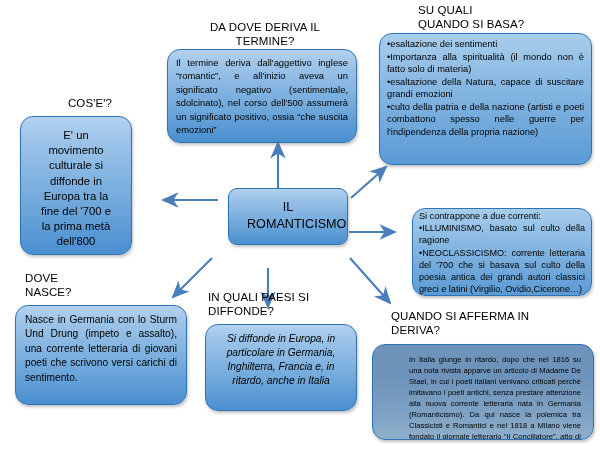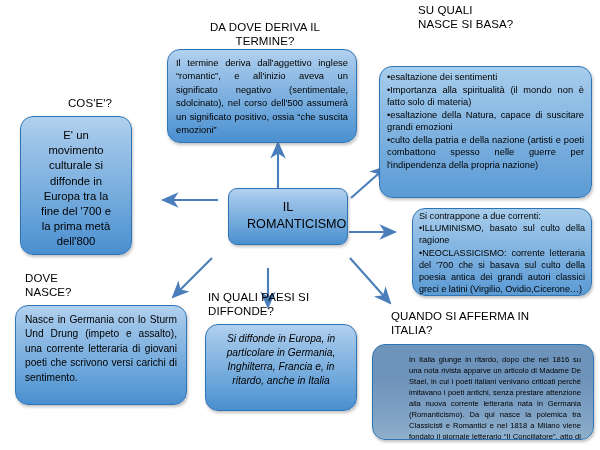--- a/index.html
+++ b/index.html
@@ -92,41 +92,41 @@
 
     <line x1="212" y1="258" x2="173" y2="297" stroke="#4a7ebb" stroke-width="2.1" marker-end="url(#ah)"></line>
   </svg>
 
   <div class="heading" style="left:190px; top:20px; width:150px; text-align:center;">DA DOVE DERIVA IL
 TERMINE?</div>
 
   <div class="heading" style="left:20px; top:96px; width:140px; text-align:center;">COS'E'?</div>
 
   <div class="heading" style="left:418px; top:3px; width:150px; text-align:left;">SU QUALI
-NASCE SI BASA?</div>
+QUANDO SI BASA?</div>
 
 
   <div class="heading" style="left:391px; top:309px; width:180px; text-align:left;">QUANDO SI AFFERMA IN
-ITALIA?</div>
+DERIVA?</div>
 
   <div class="heading" style="left:208px; top:290px; width:150px; text-align:left;">IN QUALI PAESI SI
 DIFFONDE?</div>
 
   <div class="heading" style="left:25px; top:271px; width:110px; text-align:left;">DOVE
 NASCE?</div>
 
   <div class="box fill-std" style="left:20px; top:116px; width:112px; height:139px;">
     <div class="inner center" style="font-size:11.3px; line-height:15.2px; padding-top:11px;">E' un movimento culturale si diffonde in Europa tra la fine del '700 e la prima metà dell'800</div>
   </div>
 
   <div class="box fill-std" style="left:167px; top:49px; width:190px; height:94px;">
     <div class="inner just" style="font-size:9.4px; line-height:13.4px; padding:6px 8px;">Il termine deriva dall'aggettivo inglese “romantic”, e all'inizio aveva un significato negativo (sentimentale, sdolcinato), nel corso dell'500 assumerà un significato positivo, ossia “che suscita emozioni”</div>
   </div>
 
-  <div class="box fill-light" style="left:379px; top:33px; width:213px; height:132px;margin-top:33px;">
+  <div class="box fill-light" style="left:379px; top:33px; width:213px; height:132px;">
     <div class="inner just" style="font-size:9.3px; line-height:12.5px; padding:4px 7px; white-space:pre-line;">•esaltazione dei sentimenti
 •Importanza alla spiritualità (il mondo non è fatto solo di materia)
 •esaltazione della Natura, capace di suscitare grandi emozioni
 •culto della patria e della nazione (artisti e poeti combattono spesso nelle guerre per l'indipendenza della propria nazione)</div>
   </div>
 
   <div class="box fill-light" style="left:412px; top:208px; width:180px; height:88px;">
     <div class="inner just" style="font-size:9.1px; line-height:12.2px; padding:1px 6px; white-space:pre-line;">Si contrappone a due correnti:
 •ILLUMINISMO, basato sul culto della ragione
 •NEOCLASSICISMO: corrente letteraria del '700 che si basava sul culto della poesia antica dei grandi autori classici greci e latini (Virgilio, Ovidio,Cicerone…)</div>

